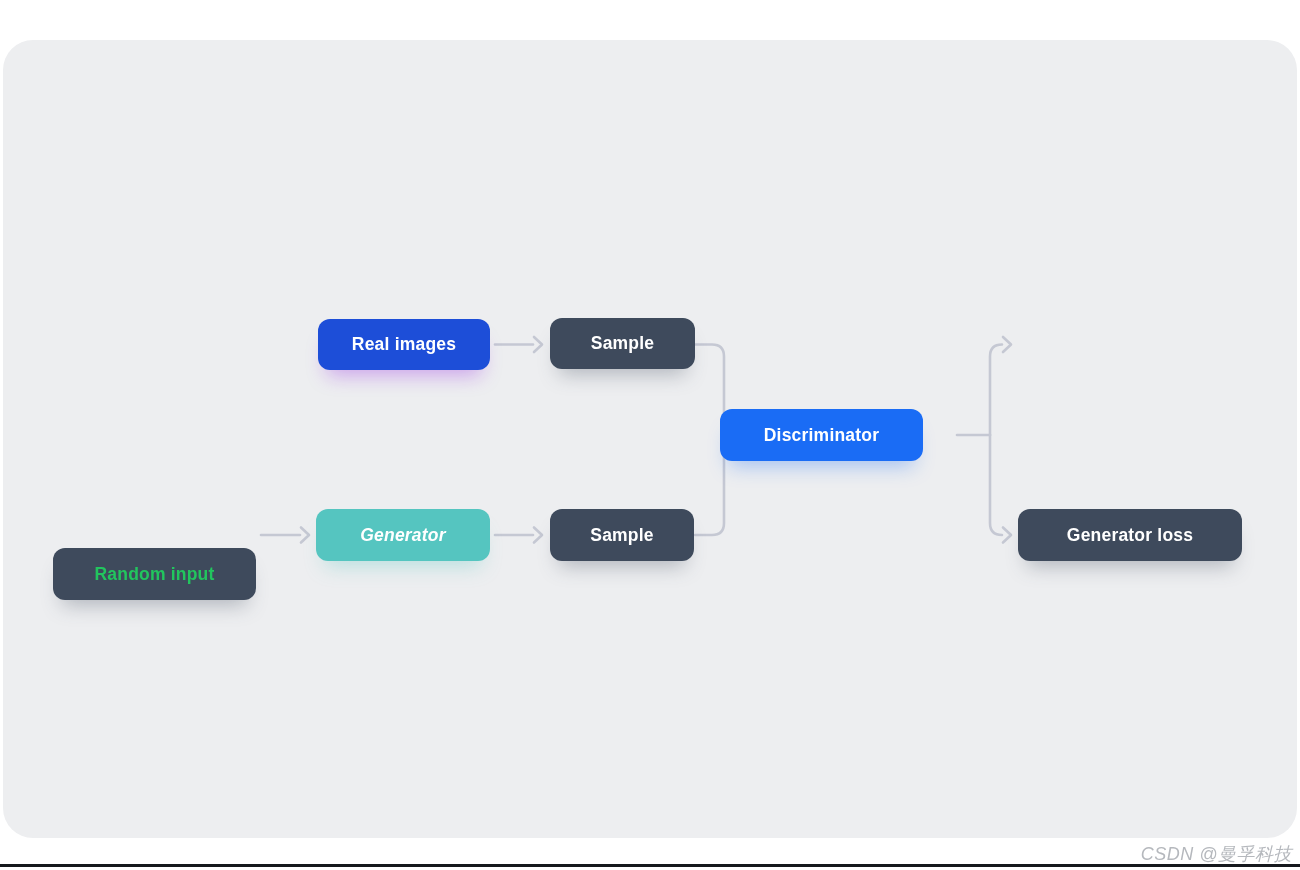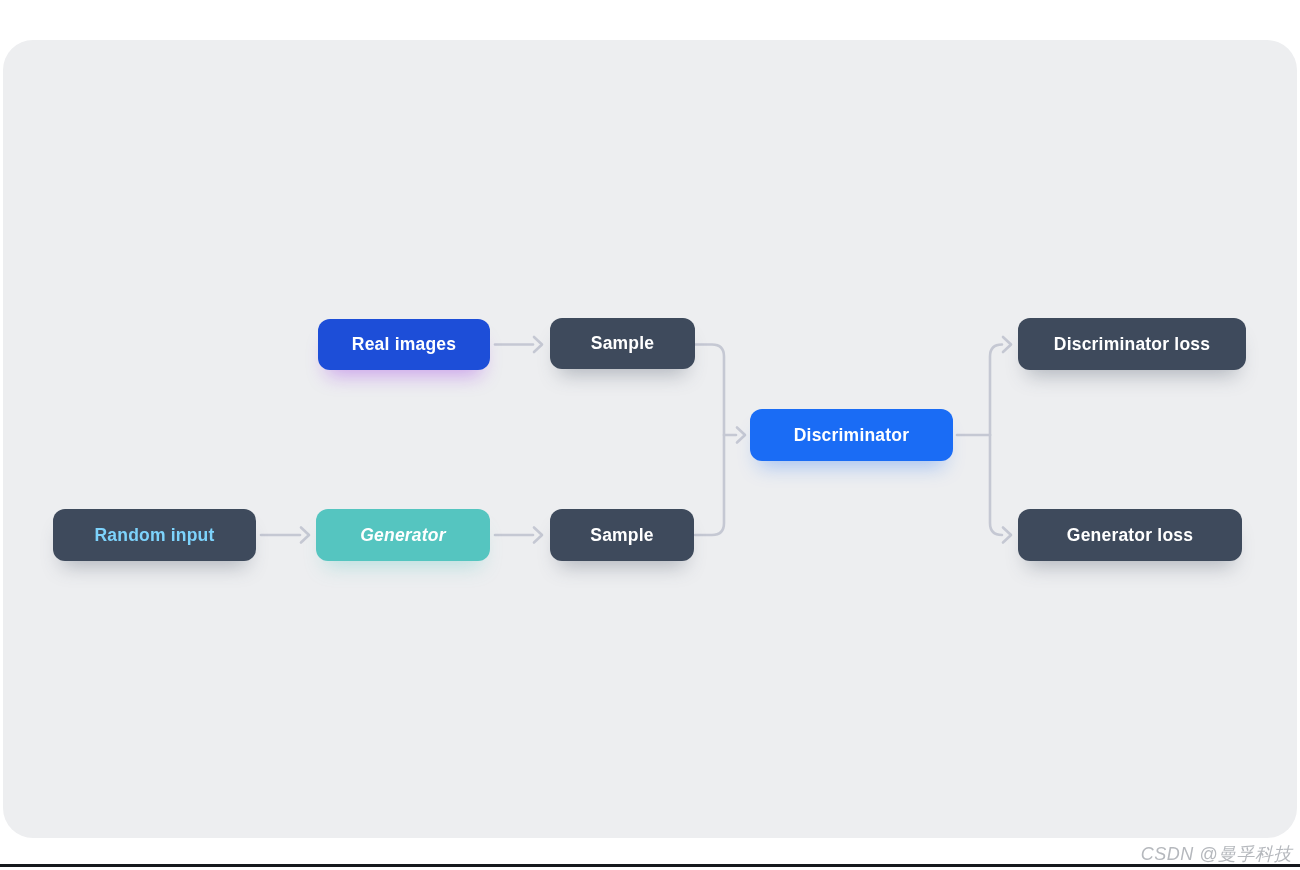--- a/index.html
+++ b/index.html
@@ -33,21 +33,21 @@
     font-size: 17.5px;
     font-weight: 700;
     letter-spacing: 0.2px;
     white-space: nowrap;
   }
   .node-real-images       { left: 318px;  top: 319px; width: 172px; height: 51px; }
   .node-sample-top        { left: 550px;  top: 318px; width: 145px; height: 51px; }
   .node-random-input      { left: 53px;   top: 509px; width: 203px; height: 52px; }
   .node-generator         { left: 316px;  top: 509px; width: 174px; height: 52px; font-style: italic; }
   .node-sample-bottom     { left: 550px;  top: 509px; width: 144px; height: 52px; }
-  .node-discriminator     { left: 750px;  top: 409px; width: 203px; height: 52px; }
+  .node-discriminator     { left: 720px;  top: 409px; width: 203px; height: 52px; }
   .node-discriminator-loss{ left: 1018px; top: 318px; width: 228px; height: 52px; }
   .node-generator-loss    { left: 1018px; top: 509px; width: 224px; height: 52px; }
   .watermark {
     position: absolute;
     top: 842px;
     right: 8px;
     font-size: 18px;
     font-weight: 400;
     letter-spacing: 0.5px;
   }
@@ -97,39 +97,36 @@
   </svg>
 
   <div class="node node-real-images" style="background: #1d4ed8; box-shadow: rgba(137, 18, 227, 0.35) 0px 14px 20px -9px; color: rgb(255, 255, 255);">
     <span>Real images</span>
   </div>
 
   <div class="node node-sample-top" style="background: rgb(62, 74, 92); box-shadow: rgba(62, 74, 92, 0.35) 0px 14px 20px -9px; color: rgb(255, 255, 255);">
     <span>Sample</span>
   </div>
 
-  <div class="node node-random-input" style="background: rgb(62, 74, 92); box-shadow: rgba(62, 74, 92, 0.35) 0px 14px 20px -9px; color: #7dd3fc;">
+  <div class="node node-random-input" style="background: rgb(62, 74, 92); box-shadow: rgba(62, 74, 92, 0.35) 0px 14px 20px -9px; color: #22c55e; margin-top: 39px;">
     <span>Random input</span>
   </div>
 
   <div class="node node-generator" style="background: rgb(85, 197, 192); box-shadow: rgba(85, 197, 192, 0.35) 0px 14px 20px -9px; color: rgb(255, 255, 255);">
     <span>Generator</span>
   </div>
 
   <div class="node node-sample-bottom" style="background: rgb(62, 74, 92); box-shadow: rgba(62, 74, 92, 0.35) 0px 14px 20px -9px; color: rgb(255, 255, 255);">
     <span>Sample</span>
   </div>
 
   <div class="node node-discriminator" style="background: rgb(26, 108, 245); box-shadow: rgba(26, 108, 245, 0.35) 0px 14px 20px -9px; color: rgb(255, 255, 255);">
     <span>Discriminator</span>
   </div>
 
-  <div class="node node-discriminator-loss" style="background: rgb(62, 74, 92); box-shadow: rgba(62, 74, 92, 0.35) 0px 14px 20px -9px; color: rgb(255, 255, 255);">
-    <span>Discriminator loss</span>
-  </div>
 
   <div class="node node-generator-loss" style="background: rgb(62, 74, 92); box-shadow: rgba(62, 74, 92, 0.35) 0px 14px 20px -9px; color: rgb(255, 255, 255);">
     <span>Generator loss</span>
   </div>
 
   <div class="watermark" style="color: rgb(181, 184, 189); font-style: italic;">CSDN @曼孚科技</div>
 
   <div class="bottom-line" style="background: rgb(21, 24, 29);"></div>
 
 </div>

